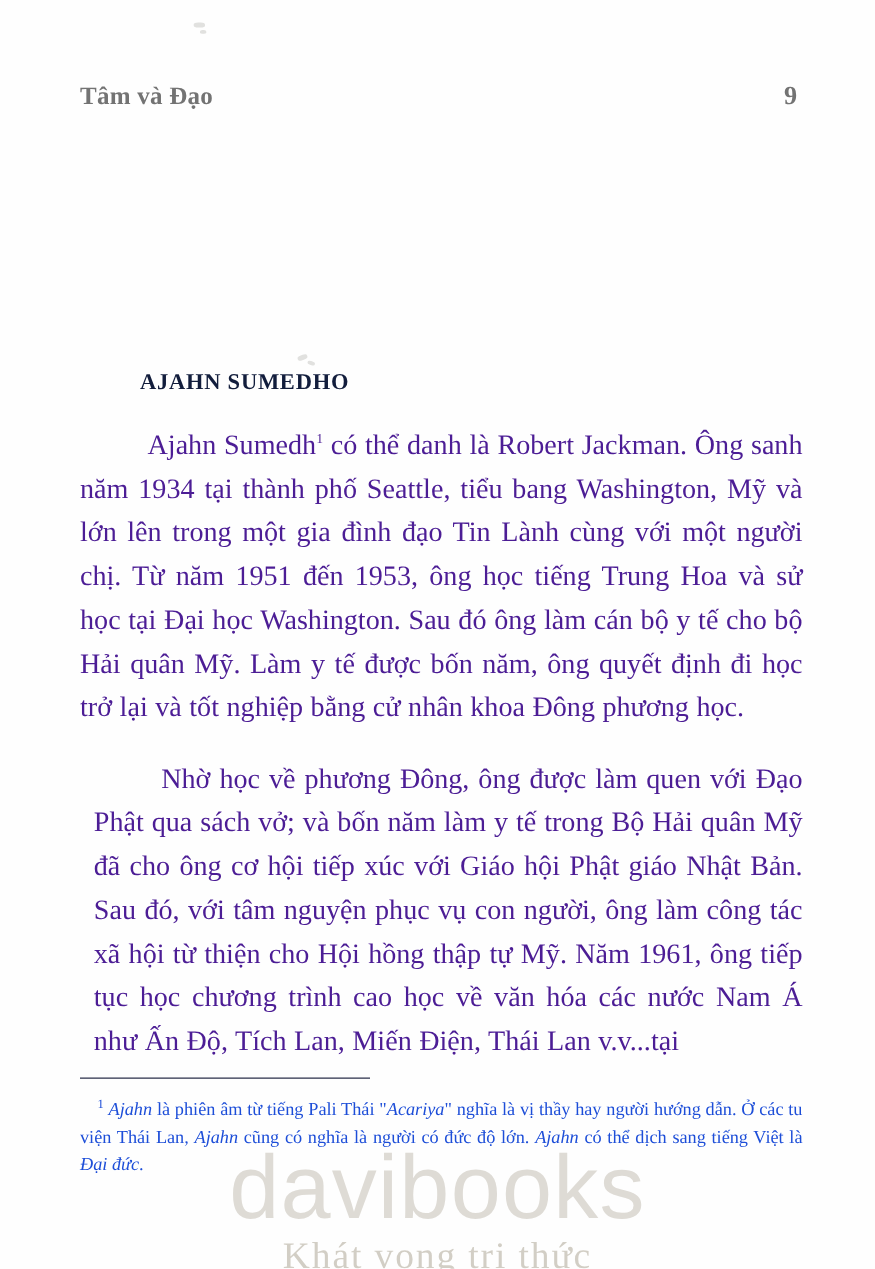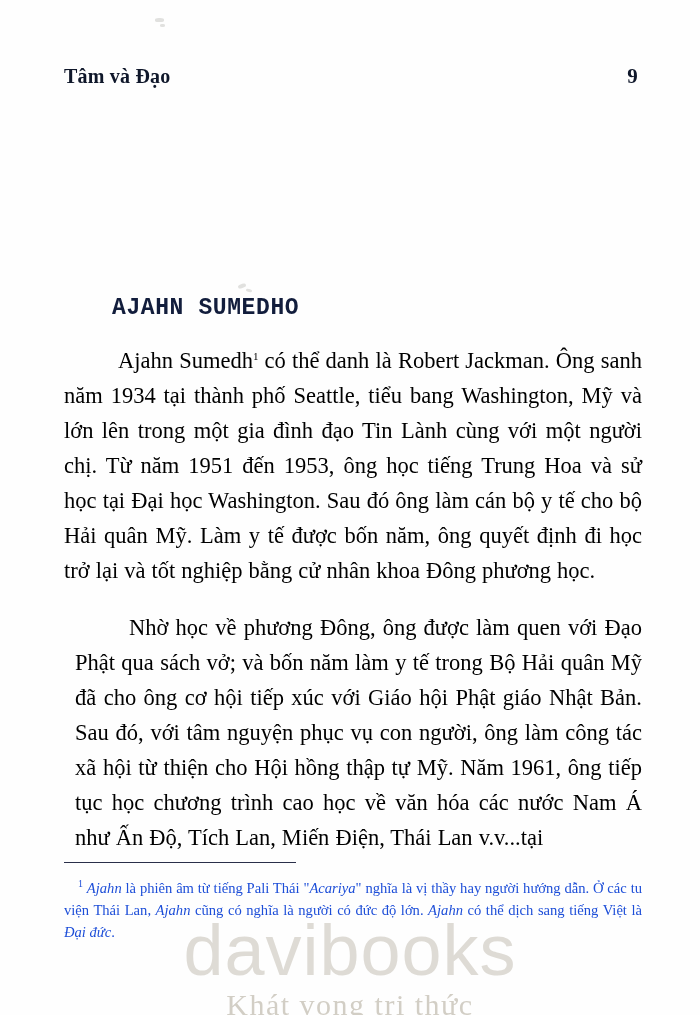--- a/index.html
+++ b/index.html
@@ -37,53 +37,53 @@
     position: absolute;
     top: 64px;
     left: 64px;
     right: 62px;
     display: flex;
     align-items: baseline;
     justify-content: space-between;
     font-family: "Liberation Serif", serif;
     font-weight: bold;
     font-size: 20px;
-    color: #0f172a;
+    color: #737373;
     letter-spacing: 0.2px;
   }
 
   .page-number {
     font-weight: bold;
     font-size: 21px;
   }
 
   .content {
     position: absolute;
     top: 295px;
     left: 64px;
     width: 578px;
   }
 
   .section-title {
     font-weight: bold;
-    font-size: 23px;
+    font-size: 18px;
     letter-spacing: 0.6px;
     margin: 0 0 22px 48px;
     color: #121d3c;
-    font-family: Liberation Mono, monospace;
+    font-family: Liberation Serif, serif;
   }
 
   p.body-text {
     margin: 0 0 22px 0;
     font-size: 22.5px;
     line-height: 35px;
     text-align: justify;
     text-justify: inter-word;
     text-indent: 54px;
-    color: #000000;
+    color: #4c1d95;
     word-spacing: 0.4px;
   }
 
   p.body-text:last-child {
     margin-bottom: 0;
     margin-left: 11px;
   }
 
   .footnote-area {
     position: absolute;

